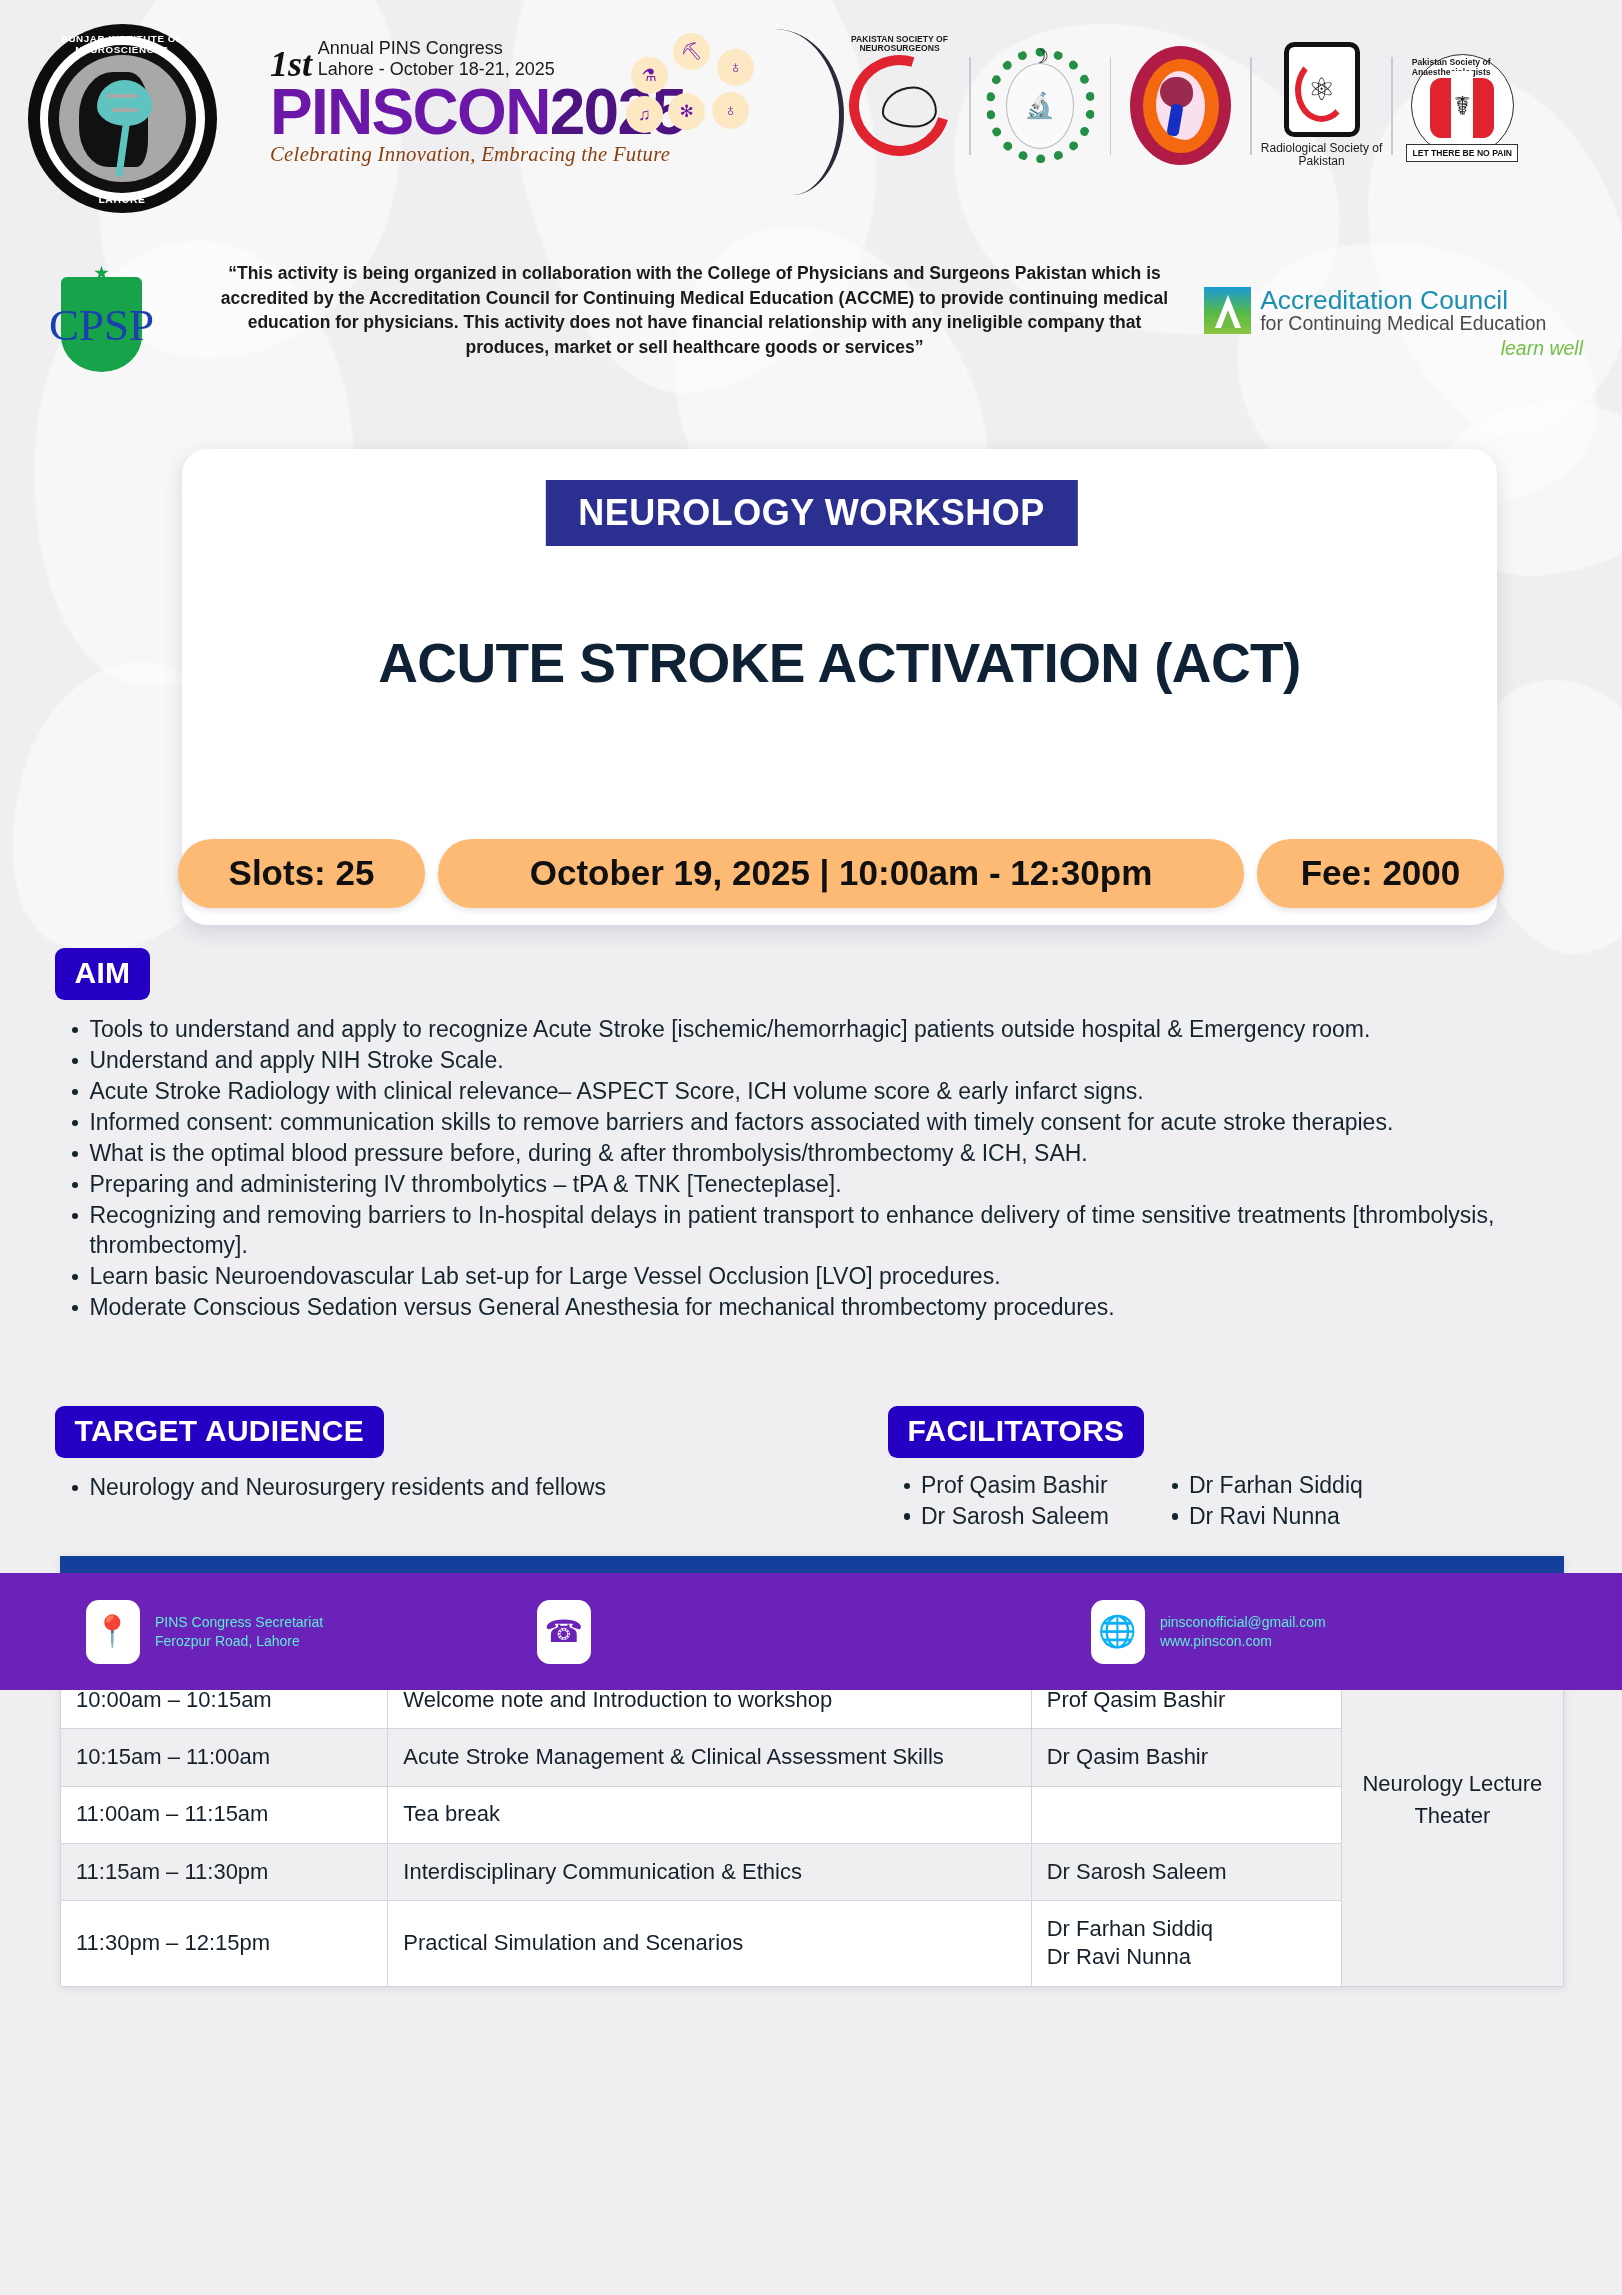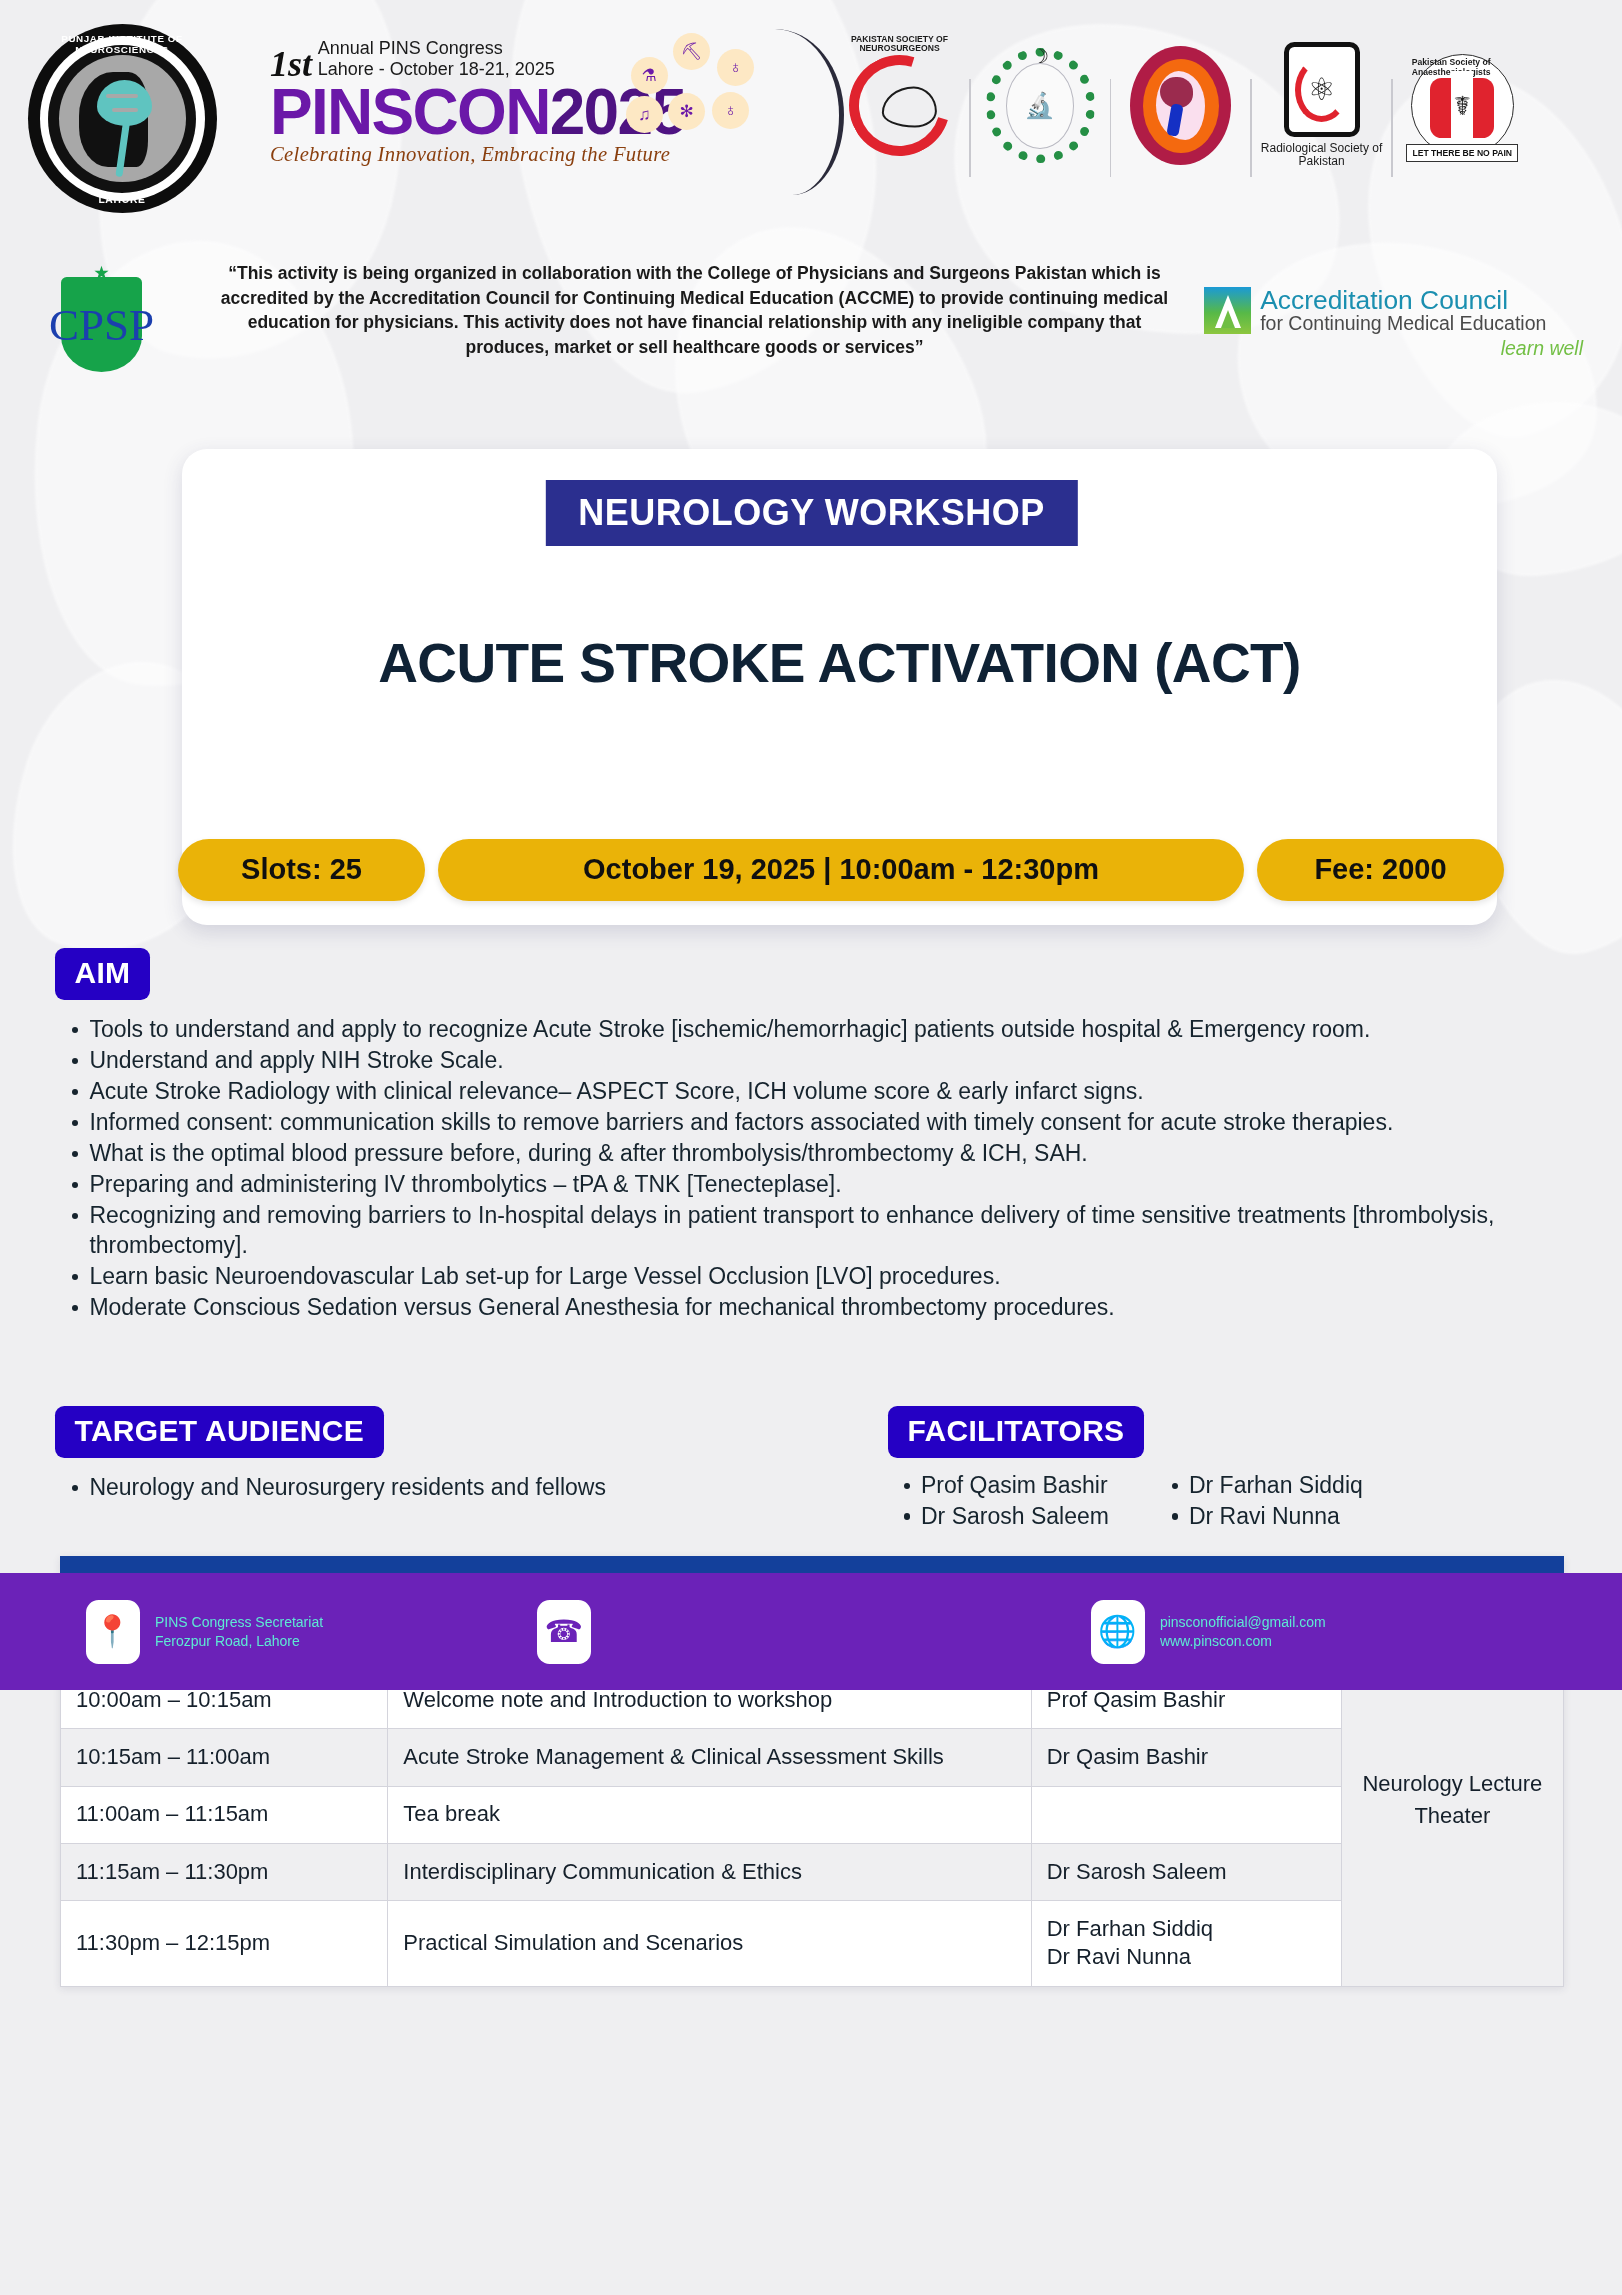--- a/index.html
+++ b/index.html
@@ -125,21 +125,21 @@
 
   .face-outline {
     position: absolute; left: 729px; top: 29px; width: 115px; height: 166px;
     border-right: 5.2px solid #2a2a3a;
     border-radius: 0 69px 52px 0 / 0 86px 80px 0;
   }
 
   
   .societies {
     position: absolute; left: 838px; top: 34px;
-    display: flex; align-items: flex-end; gap: 0;
+    display: flex; align-items: center; gap: 0;
   }
   .soc { width: 123px; height: 143px; position: relative;
          display: flex; flex-direction: column; align-items: center; justify-content: center; }
   .soc-div { width: 1.7px; height: 98px; background: #c9c9cf; margin: 0 8px; }
 
   
   .psn-ring {
     width: 101px; height: 101px; border-radius: 50%;
     border: 10.3px solid #e0232e; border-right-color: transparent;
     transform: rotate(-28deg); position: relative;
@@ -287,22 +287,22 @@
     text-align: center; font-size: 55px; font-weight: 800;
     color: #0f2235; letter-spacing: -0.6px; z-index: 3;
   }
 
   
   .pill-row {
     position: absolute; left: 178px; top: 839px; width: 1326px;
     display: flex; align-items: center; gap: 12.6px; z-index: 4;
   }
   .pill {
-    background: #eab308; color: #101010; border-radius: 34px;
-    font-size: 29px; font-weight: 800; padding: 13.8px 0 15px;
+    background: #fdba74; color: #101010; border-radius: 34px;
+    font-size: 35px; font-weight: 800; padding: 13.8px 0 15px;
     text-align: center; box-shadow: 0 2.9px 6.9px rgba(0,0,0,.10);
   }
   .pill.slots { width: 247px; }
   .pill.date  { flex: 1 1 auto; }
   .pill.fee   { width: 247px; }
 
   
   .sec-badge {
     display: inline-block; background: #2500c4; color: #ffffff;
     font-size: 30px; font-weight: 800; letter-spacing: 0.3px;

